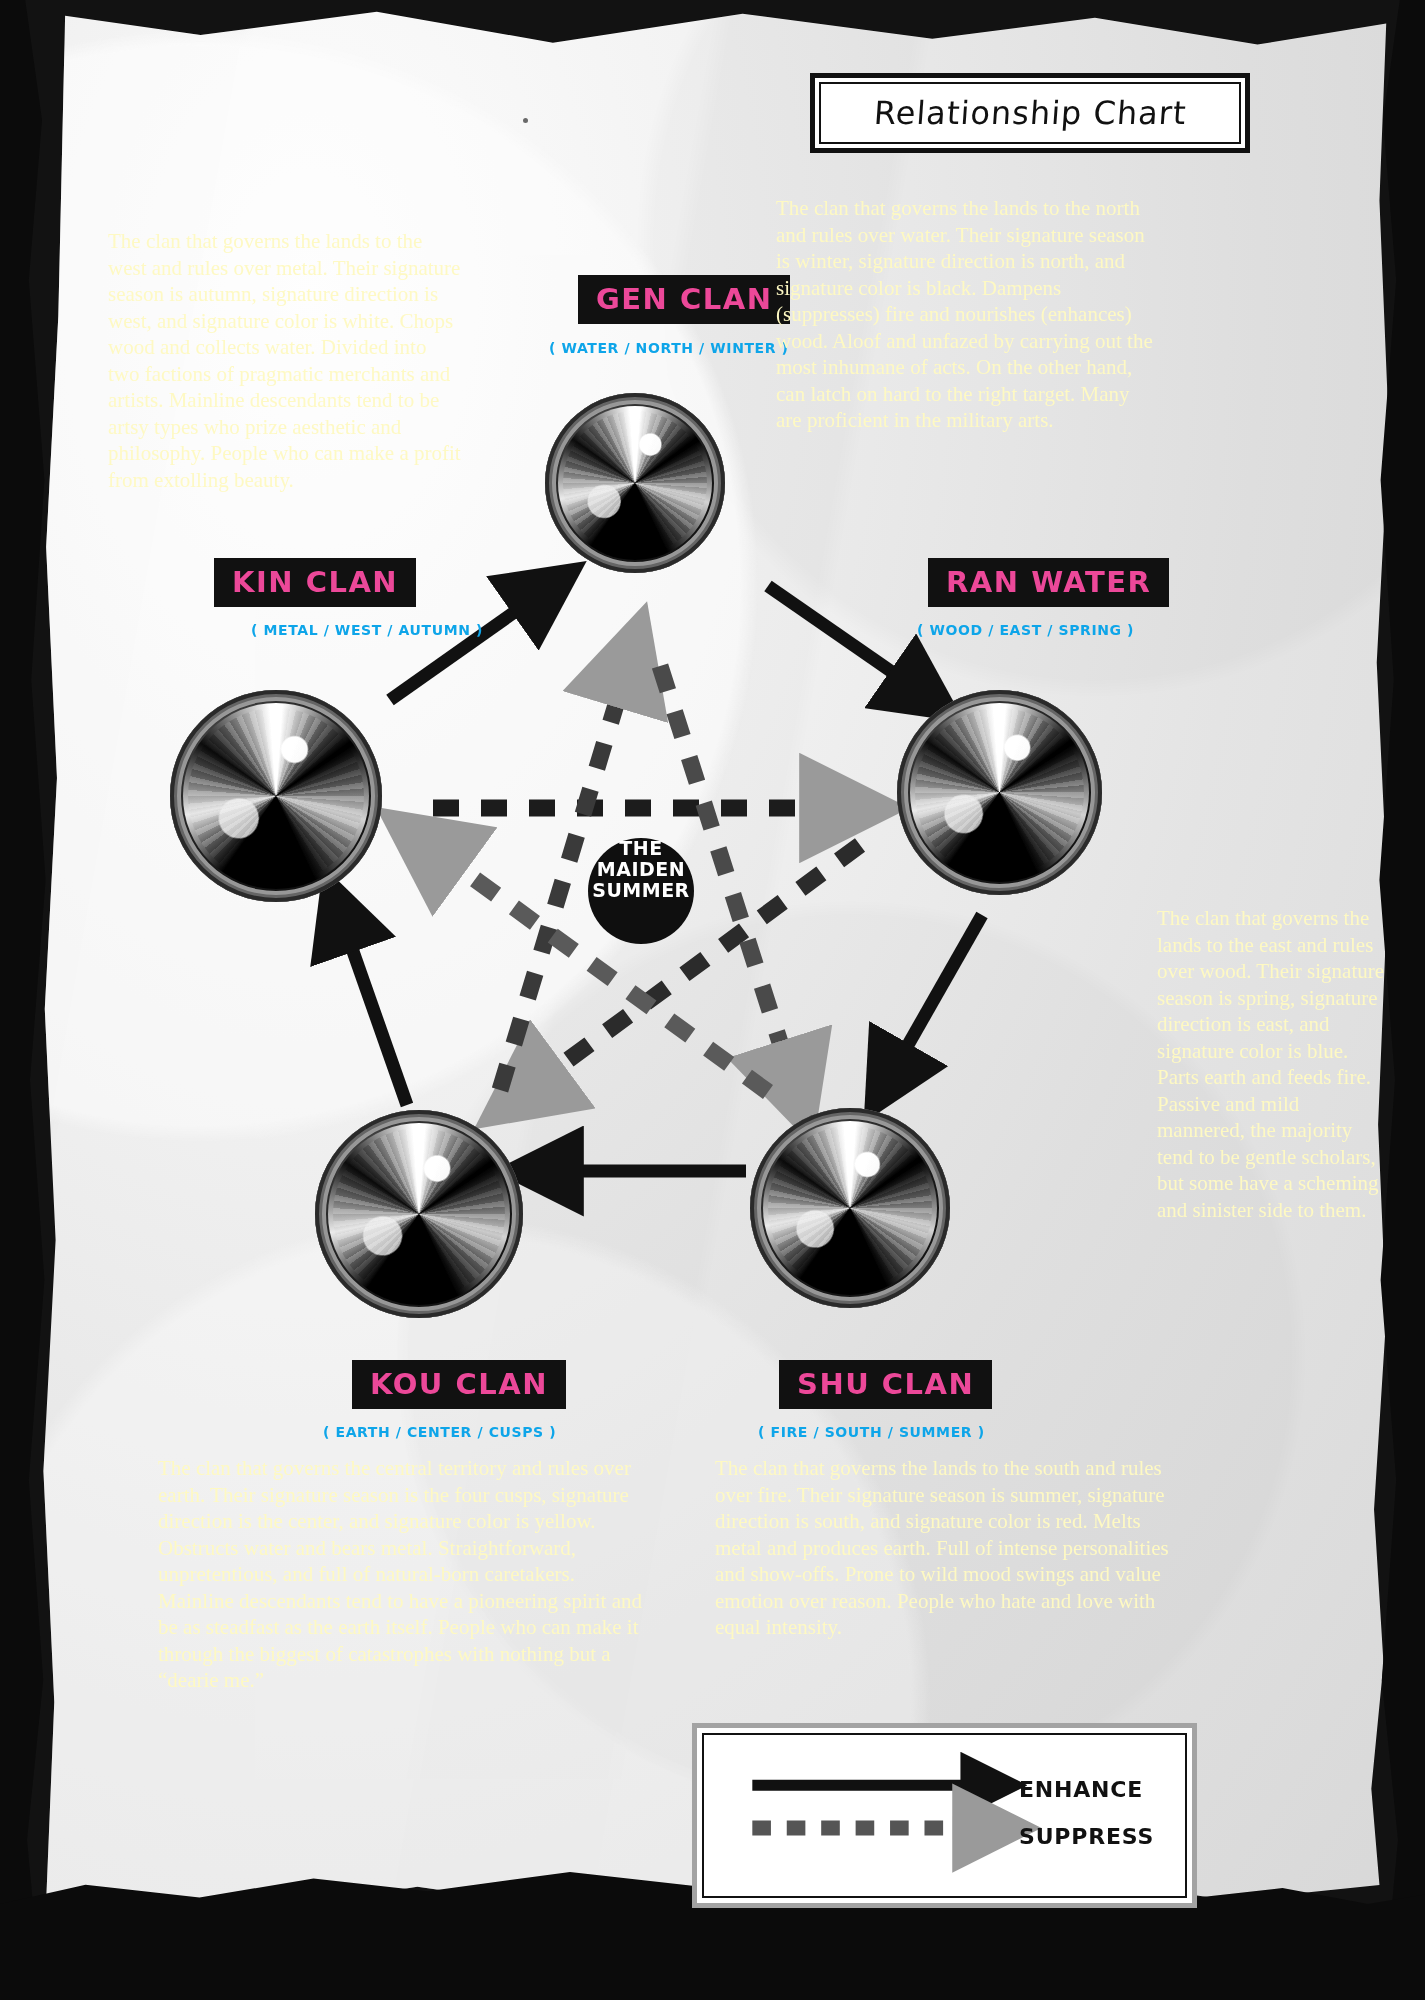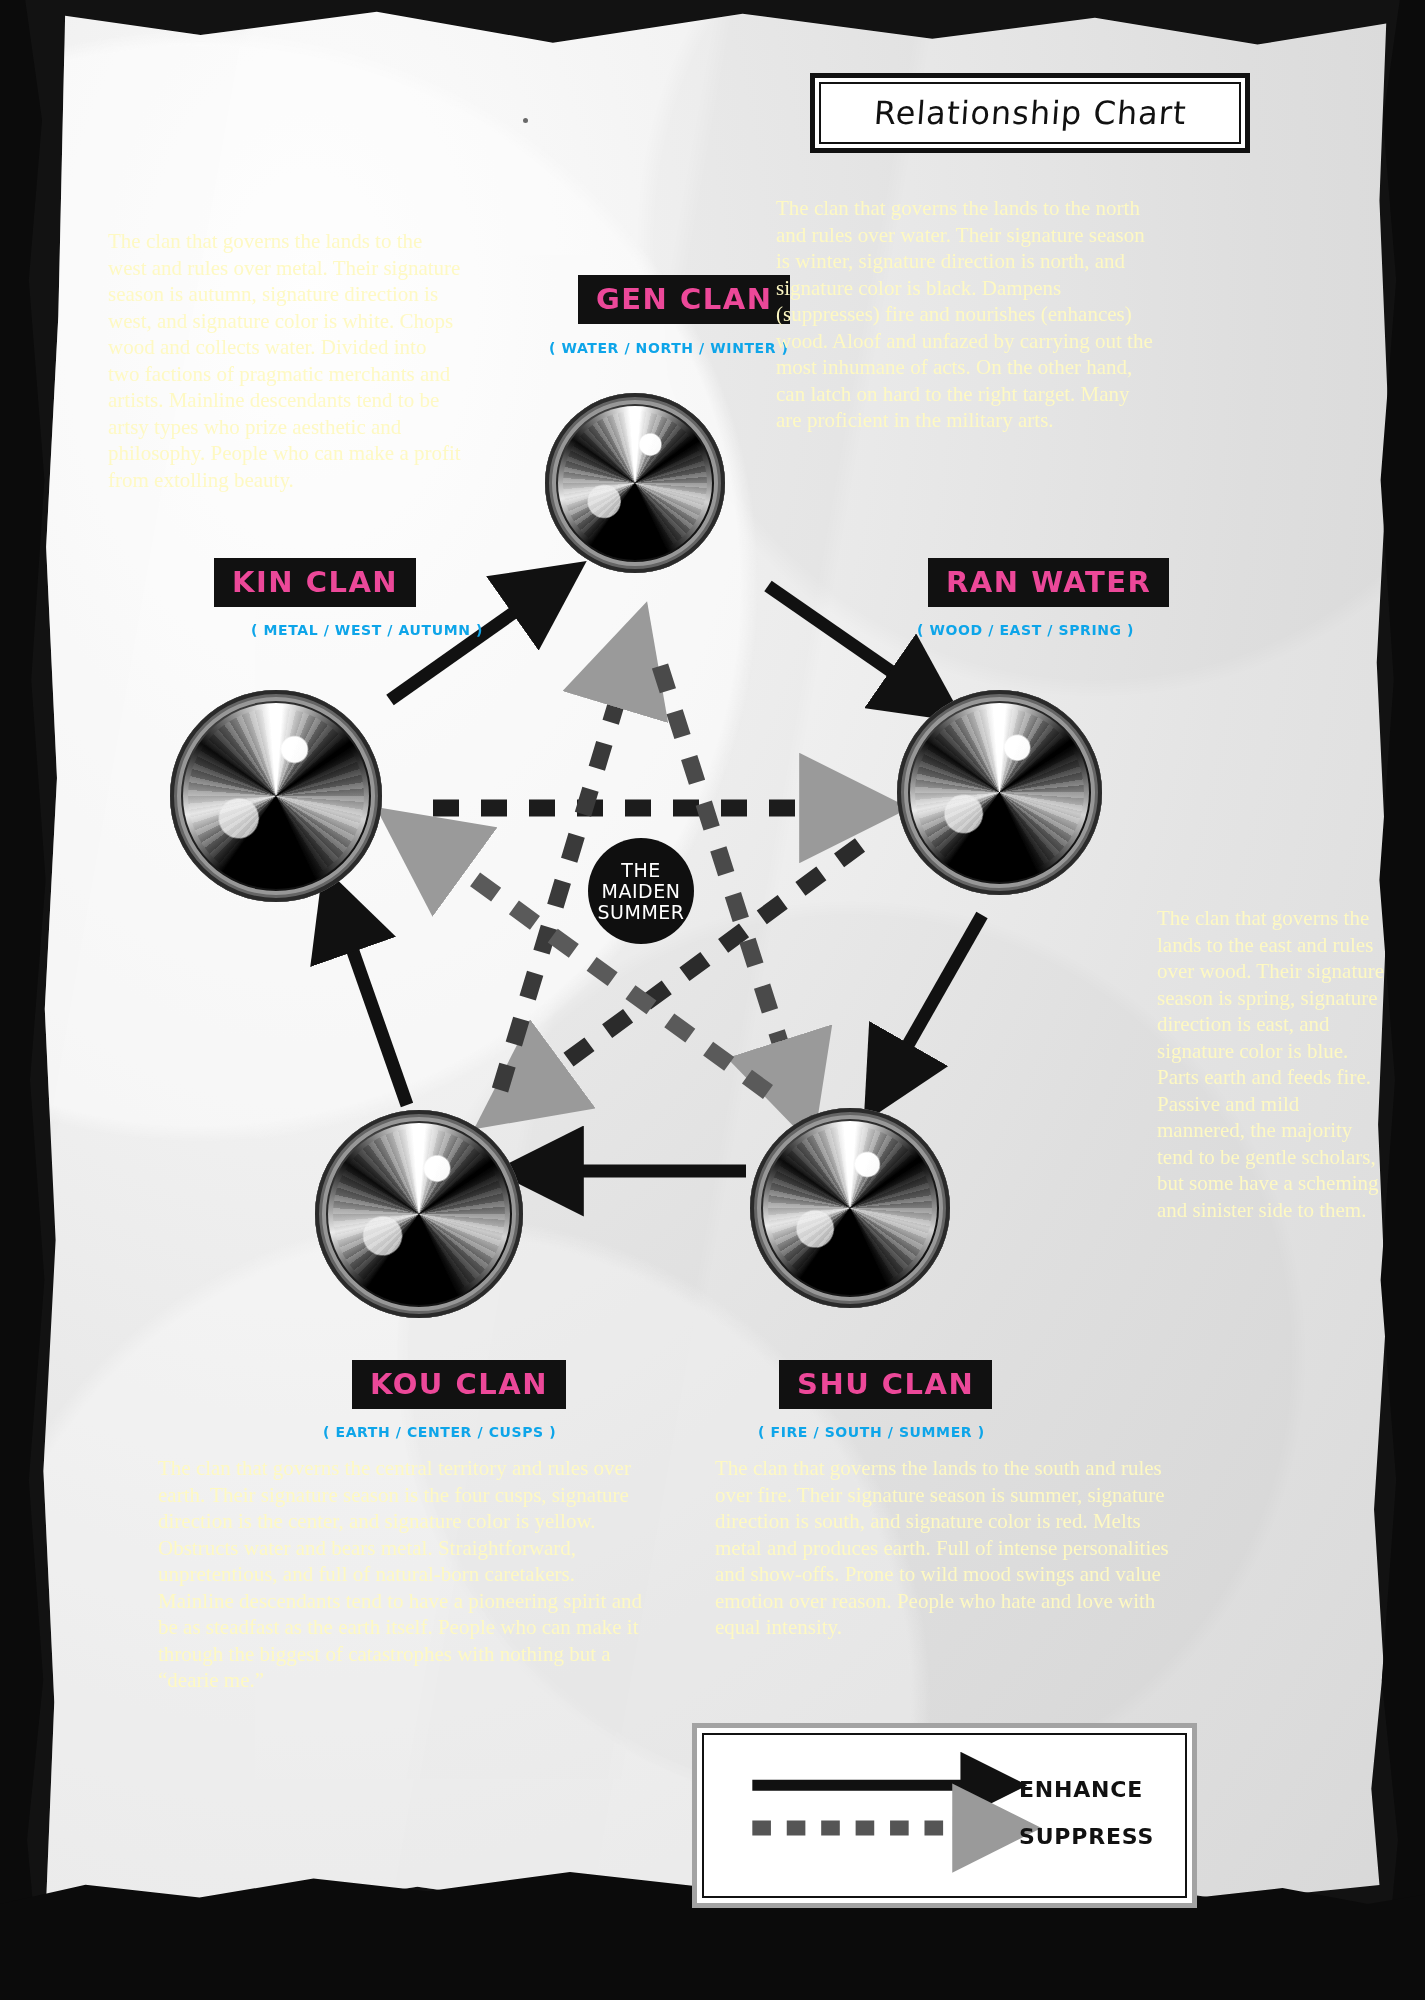--- a/index.html
+++ b/index.html
@@ -184,23 +184,23 @@
   .center-badge {
     position: absolute;
     width: 106px;
     height: 106px;
     border-radius: 50%;
     background: #0f0f0f;
     color: #fff;
     display: flex;
     flex-direction: column;
     align-items: center;
-    justify-content: center;
-    font-family: "DejaVu Sans", sans-serif;
-    font-weight: normal;
+    justify-content: flex-start;
+    font-family: "DejaVu Sans", sans-serif;
+    font-weight: bold;
     font-size: 19px;
     line-height: 21px;
     letter-spacing: 0.5px;
     text-align: center;
   }
 
   
   .legend-box {
     position: absolute;
     left: 692px;

